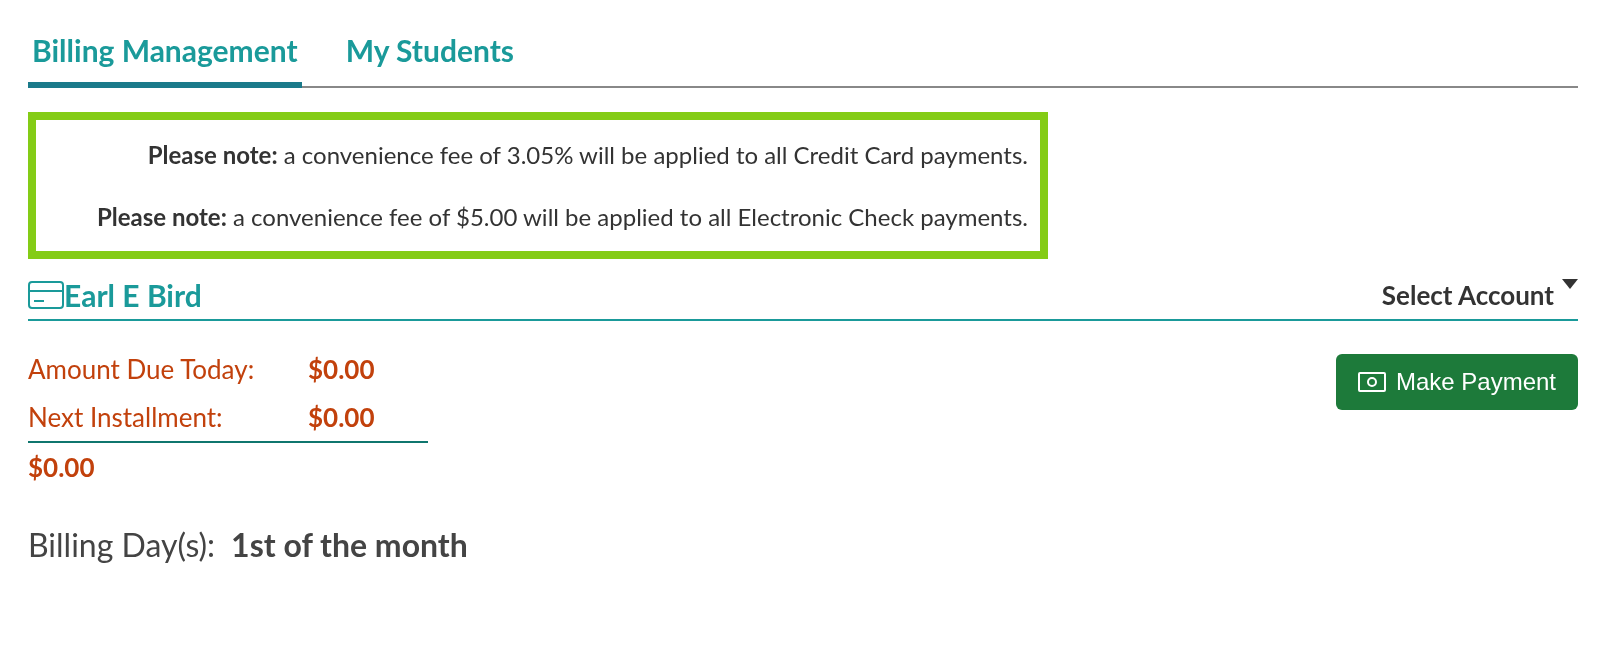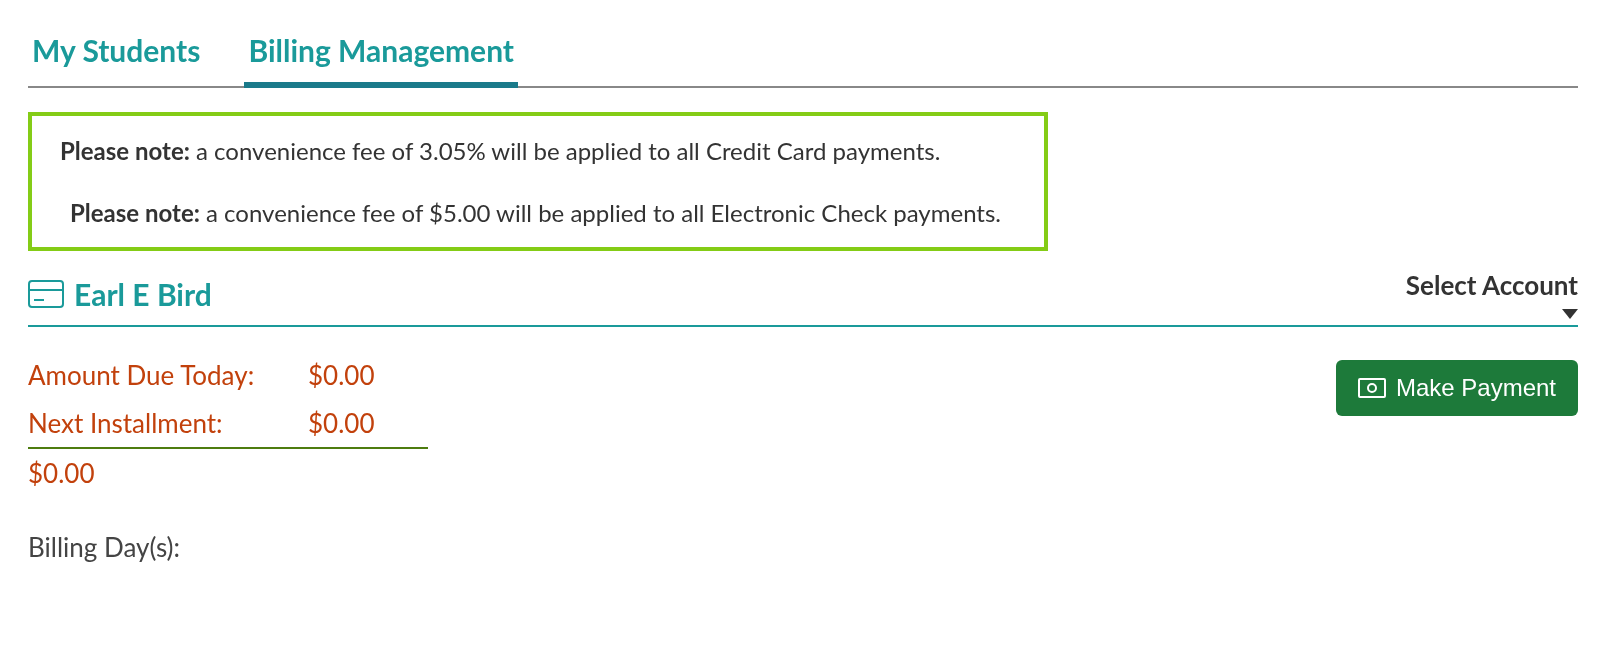--- a/index.html
+++ b/index.html
@@ -22,24 +22,25 @@
       color: #1a9a9a;
       padding: 12px 4px 14px 4px;
       cursor: pointer;
       position: relative;
       margin-bottom: -2px;
     }
     .tab.active {
       border-bottom: 6px solid #1a7a8a;
     }
     .notice-box {
-      border: 4px solid #84cc16;
-      padding: 18px 28px;
+      border: 8px solid #84cc16;
+      padding: 18px 12px;
       margin-bottom: 18px;
       max-width: 1020px;
+      text-align: right;
     }
     .notice-line {
       font-size: 24px;
       color: #333;
       line-height: 1.4;
     }
     .notice-line + .notice-line {
       margin-top: 28px;
       margin-left: 10px;
     }
@@ -50,40 +51,38 @@
       display: flex;
       justify-content: space-between;
       align-items: center;
       border-bottom: 2px solid #1a9a9a;
       padding-bottom: 6px;
       margin-bottom: 24px;
     }
     .account-name-wrap {
       display: flex;
       align-items: center;
-      gap: 10px;
     }
     .card-icon {
       width: 36px;
       height: 28px;
     }
     .account-name {
       font-size: 30px;
       font-weight: 700;
       color: #1a9a9a;
     }
     .select-account {
       font-size: 26px;
       font-weight: 700;
       color: #333;
       cursor: pointer;
       display: flex;
-      align-items: flex-end;
+      align-items: flex-start;
       gap: 8px;
-      flex-direction: column;
     }
     .caret {
       width: 0; height: 0;
       border-left: 8px solid transparent;
       border-right: 8px solid transparent;
       border-top: 10px solid #333;
     }
     .content-row {
       display: flex;
       justify-content: space-between;
@@ -92,33 +91,33 @@
     }
     .summary-table {
       font-size: 26px;
       color: #c2410c;
     }
     .summary-row {
       display: flex;
       padding: 8px 0;
     }
     .summary-row.divider {
-      border-bottom: 2px solid #4d7c0f;
+      border-bottom: 2px solid #0f766e;
       width: 400px;
     }
     .summary-label {
       width: 280px;
     }
     .summary-value {
-      font-weight: 400;
+      font-weight: 700;
     }
     .billing-day-row {
       display: flex;
       margin-top: 34px;
-      font-size: 26px;
+      font-size: 32px;
       color: #444;
     }
     .billing-day-label {
       margin-right: 16px;
     }
     .billing-day-value {
       font-weight: 700;
     }
     .make-payment-btn {
       background: #1d7a3a;
@@ -136,22 +135,22 @@
     }
     .money-icon {
       width: 28px;
       height: 20px;
     }
   </style>
 </head>
 <body>
 
 <div class="tabs">
+  <div class="tab active">Billing Management</div>
   <div class="tab">My Students</div>
-  <div class="tab active">Billing Management</div>
 </div>
 
 <div class="notice-box">
   <div class="notice-line">
     <span class="bold">Please note:</span><span> a convenience fee of 3.05% will be applied to all Credit Card payments.</span>
   </div>
   <div class="notice-line">
     <span class="bold">Please note:</span><span> a convenience fee of $5.00 will be applied to all Electronic Check payments.</span>
   </div>
 </div>
@@ -181,20 +180,21 @@
       <div class="summary-row divider">
         <span class="summary-label">Next Installment:</span>
         <span class="summary-value">$0.00</span>
       </div>
       <div class="summary-row">
         <span class="summary-value">$0.00</span>
       </div>
     </div>
     <div class="billing-day-row">
       <span class="billing-day-label">Billing Day(s):</span>
+      <span class="billing-day-value">1st of the month</span>
     </div>
   </div>
   <button class="make-payment-btn">
     <svg class="money-icon" viewBox="0 0 28 20">
       <rect x="1" y="1" width="26" height="18" rx="1" fill="none" stroke="#fff" stroke-width="2"></rect>
       <circle cx="14" cy="10" r="4" fill="none" stroke="#fff" stroke-width="2"></circle>
     </svg>
     <span>Make Payment</span>
   </button>
 </div>

